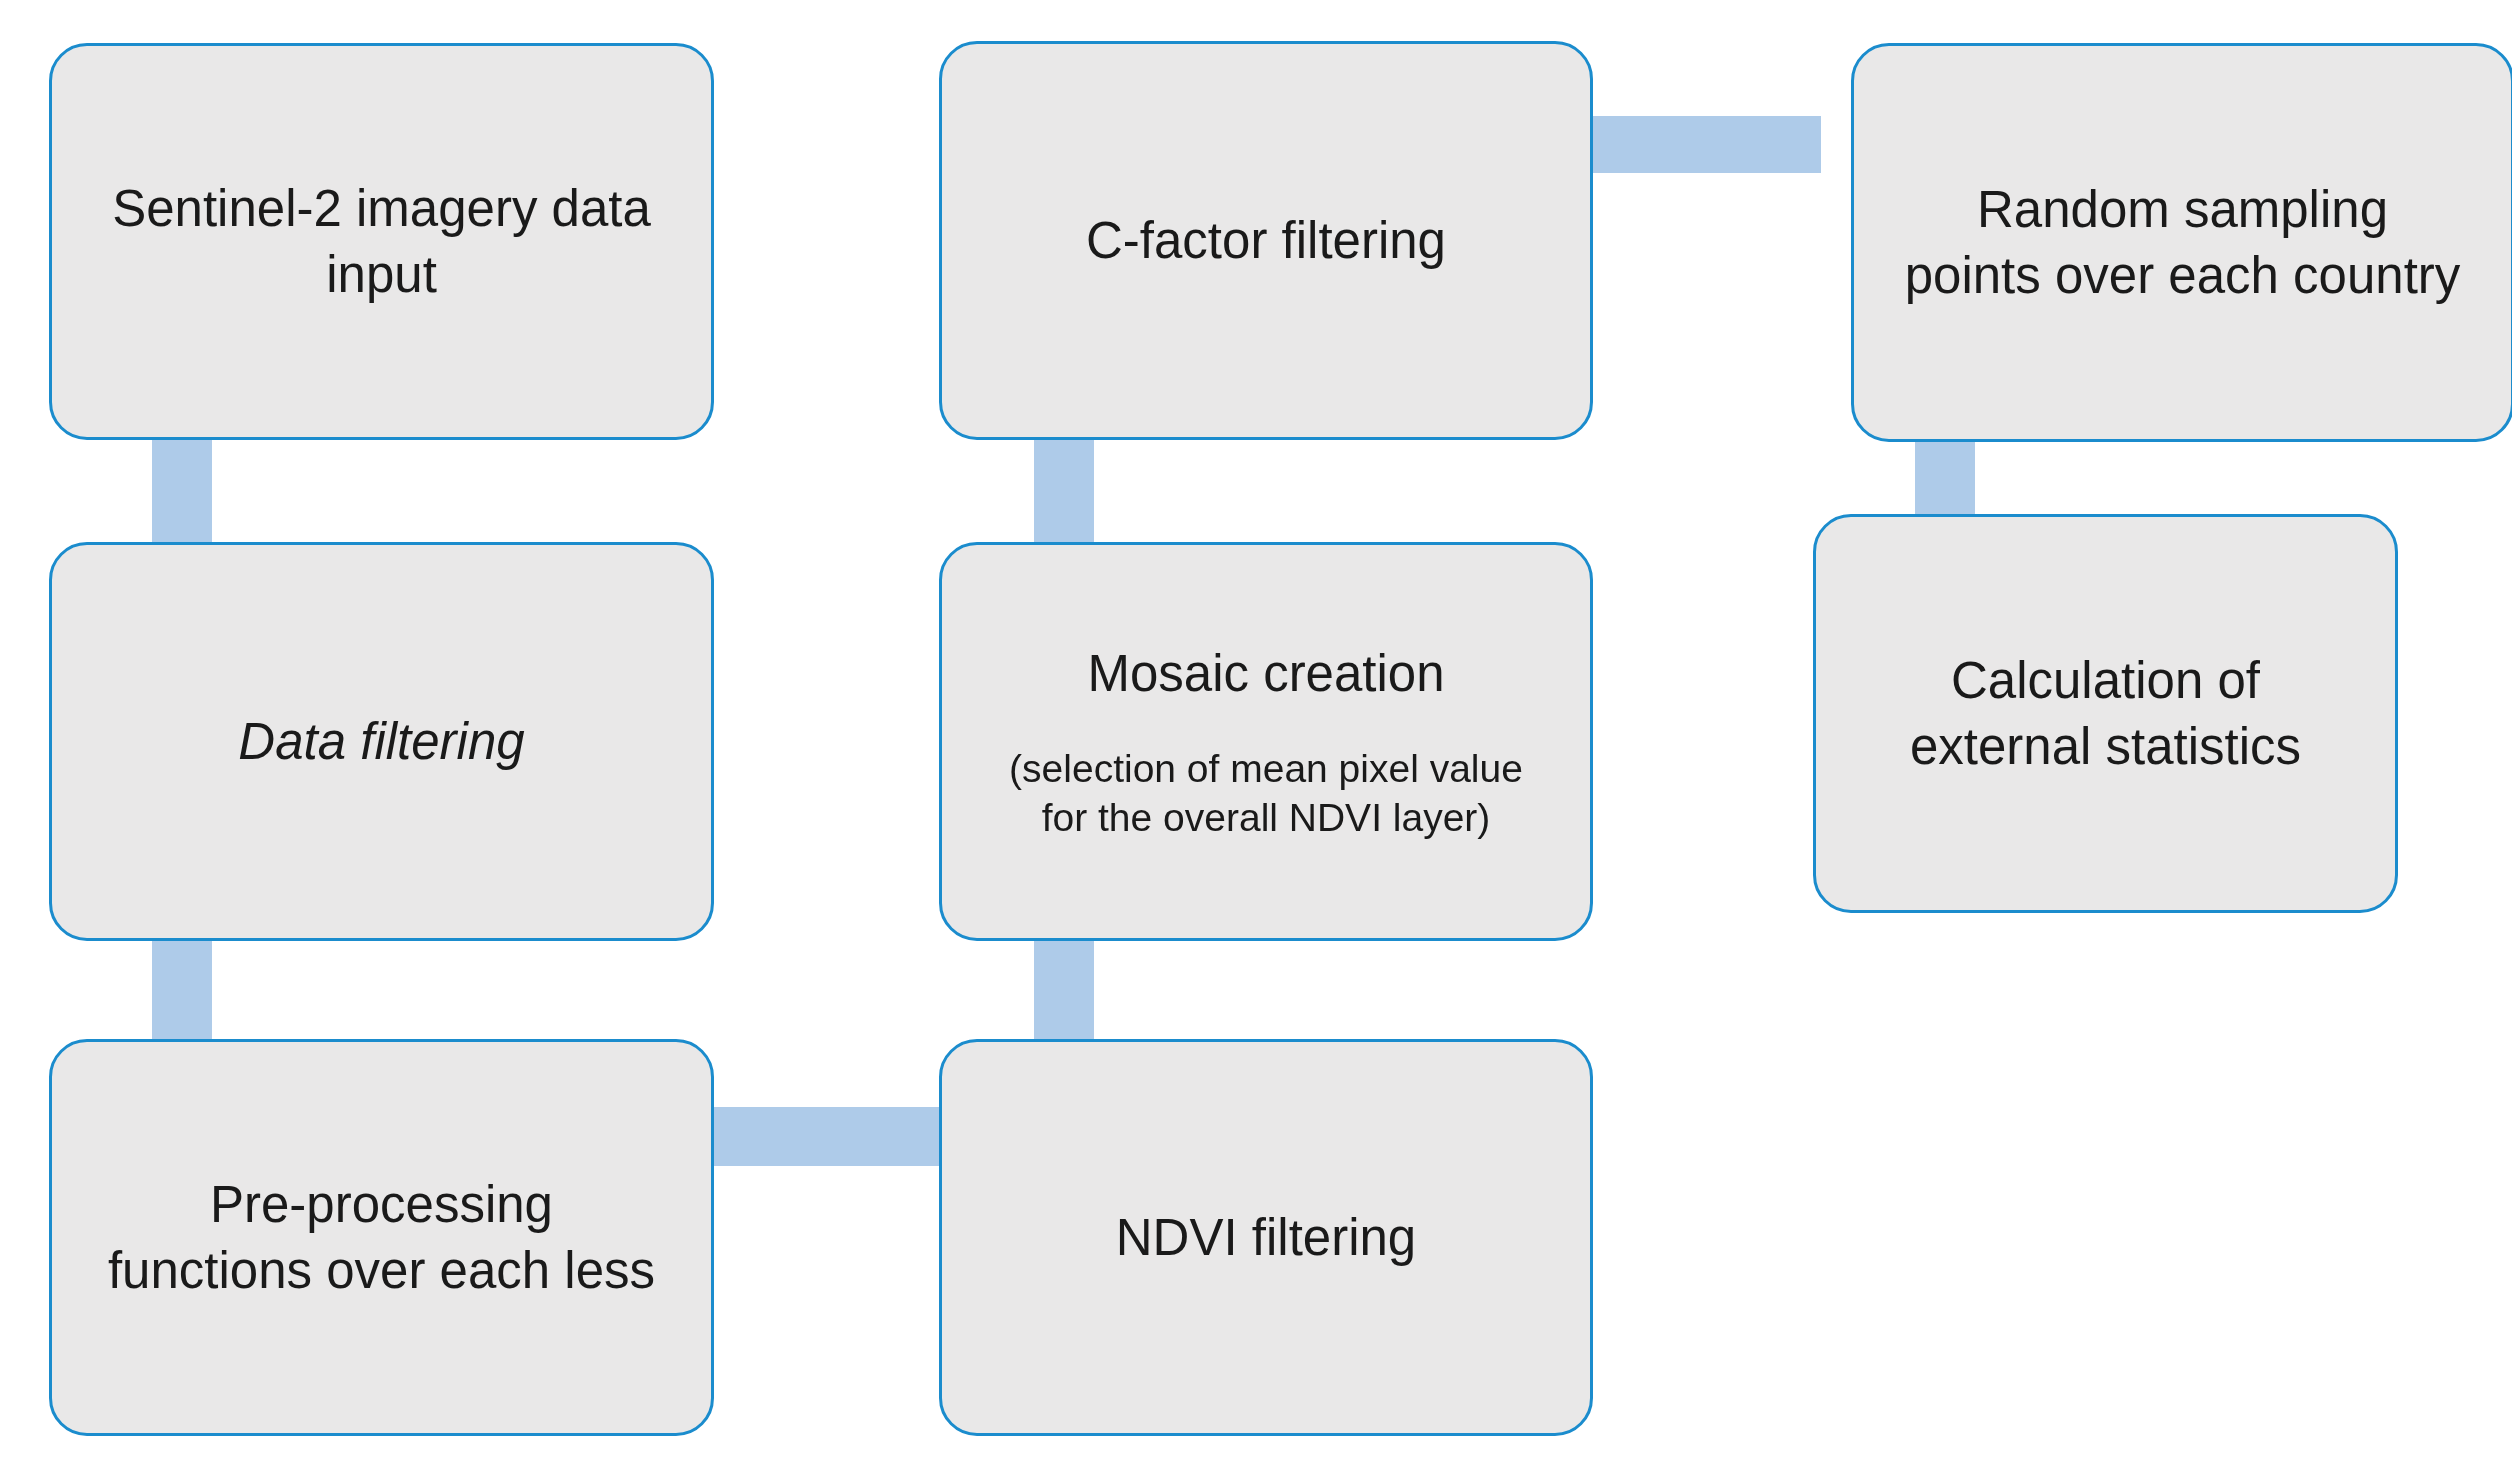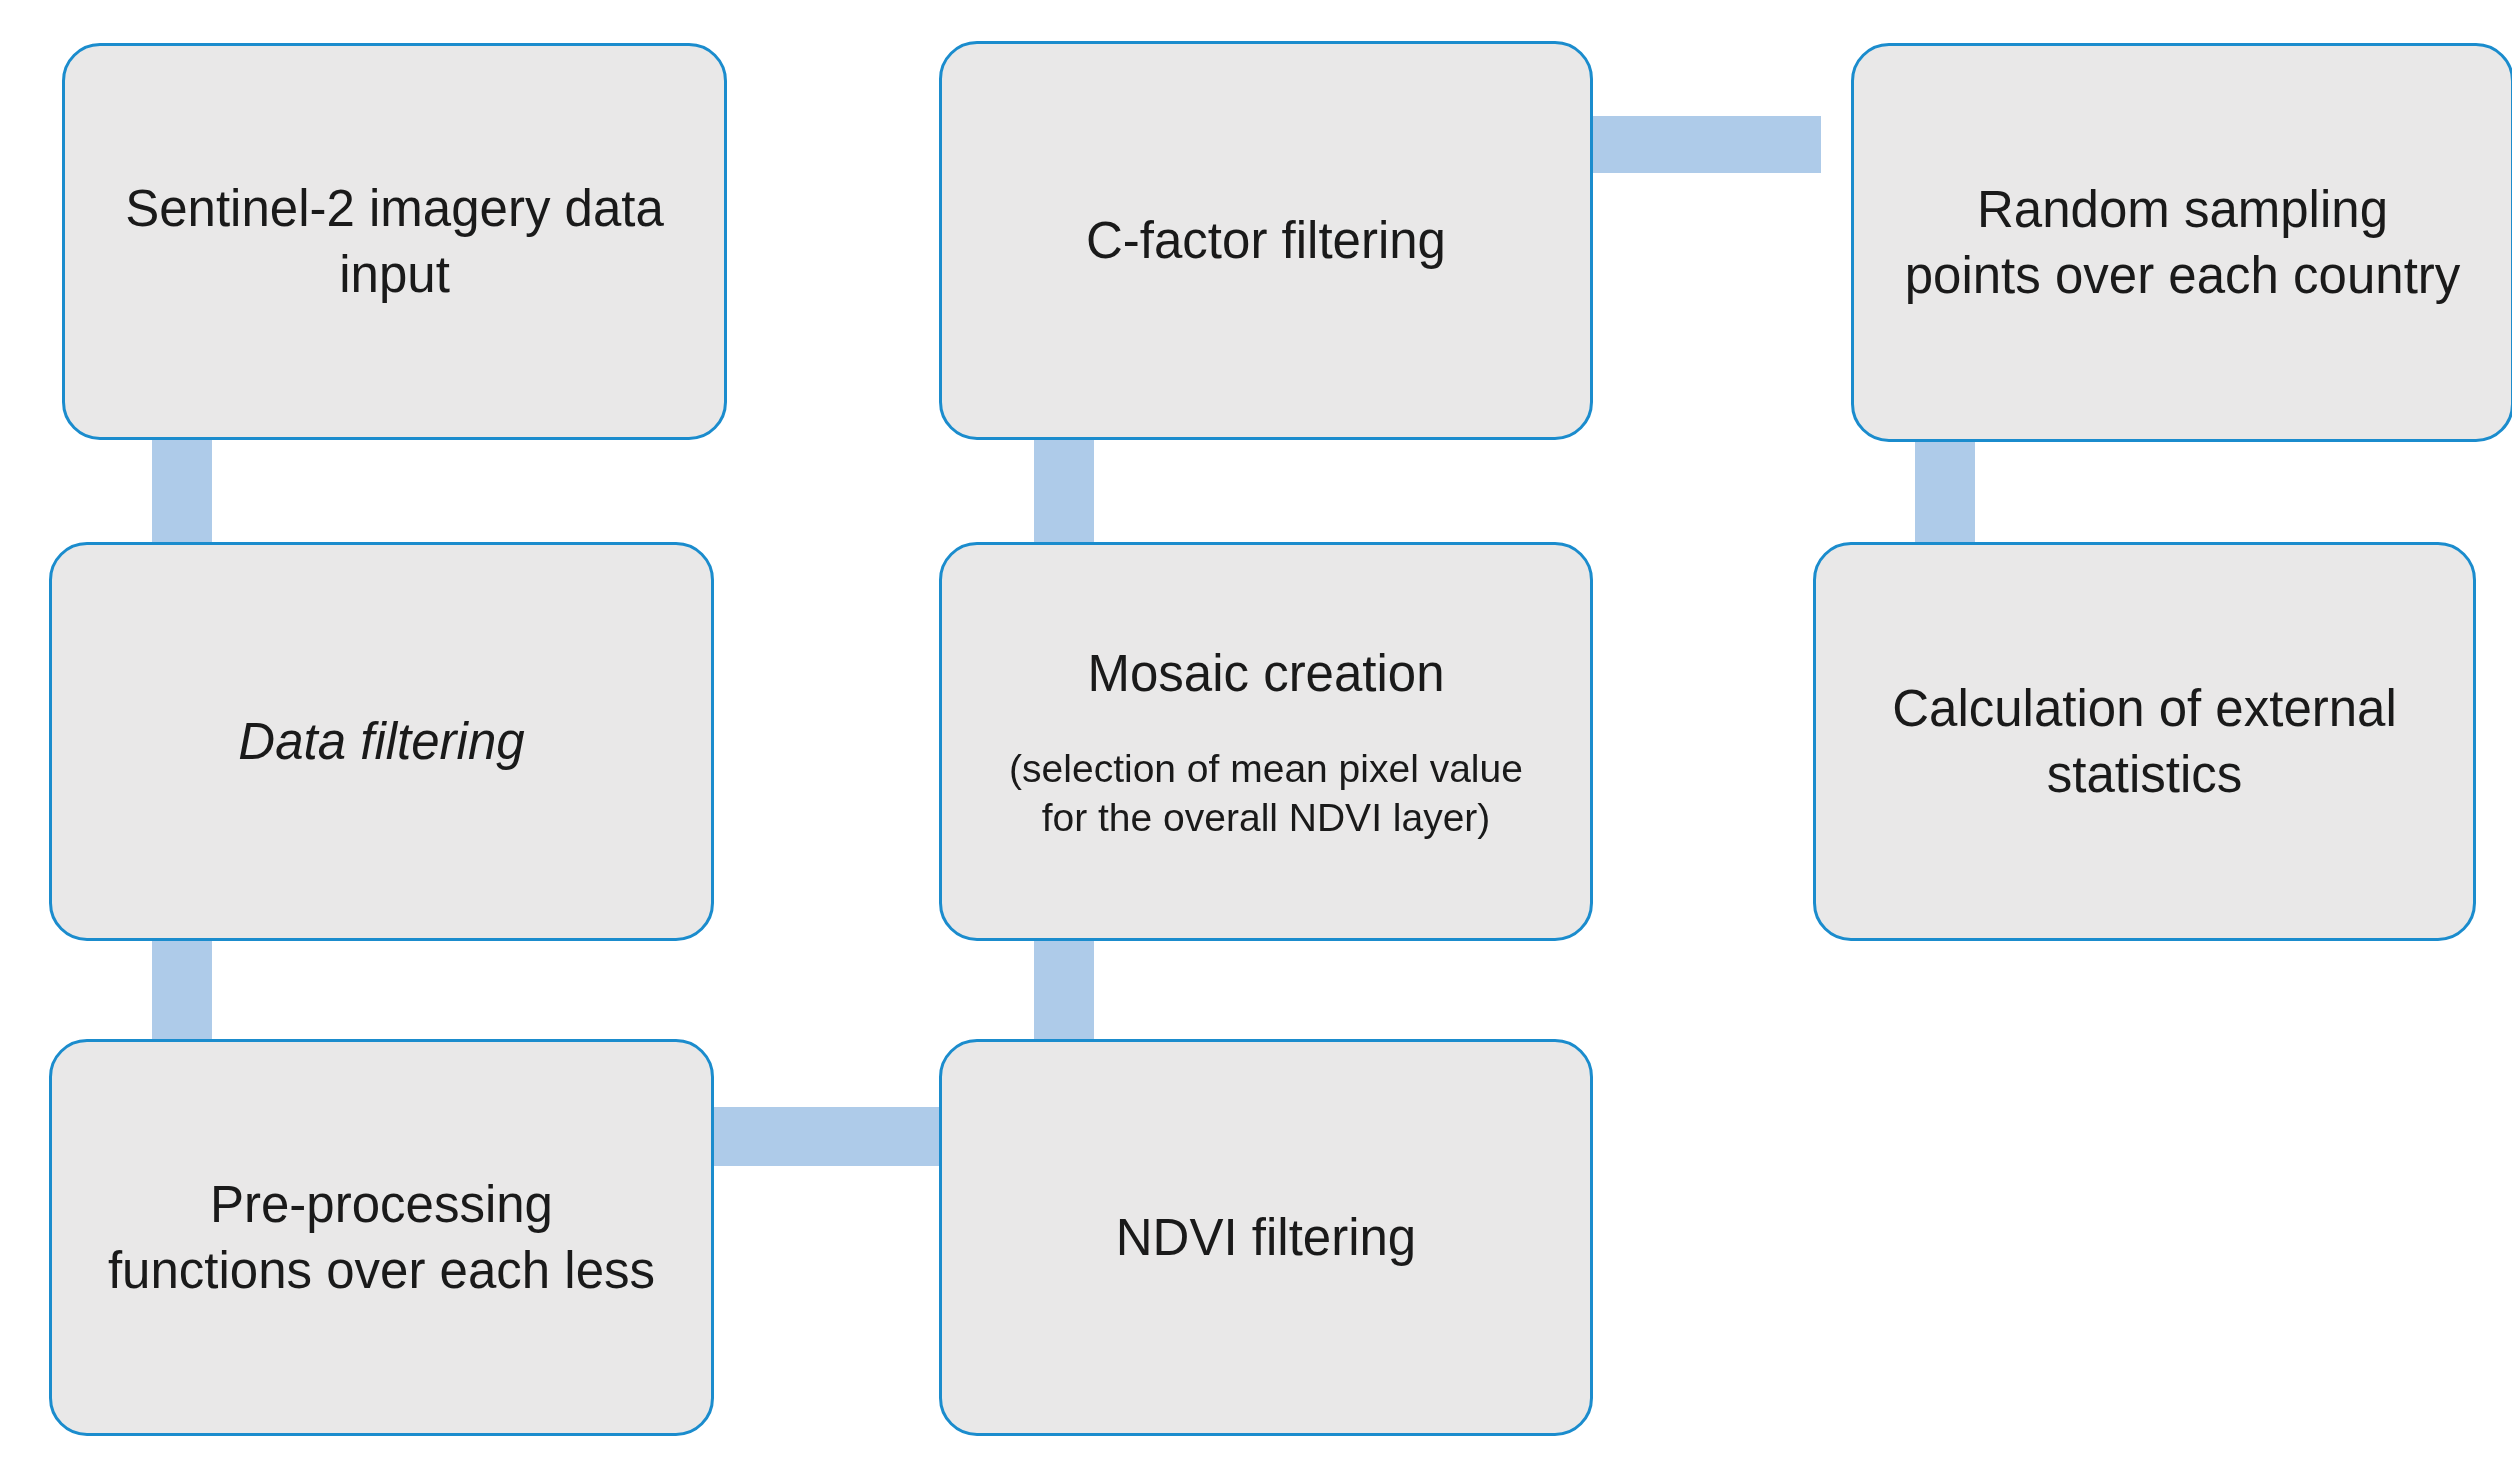--- a/index.html
+++ b/index.html
@@ -57,28 +57,28 @@
   }
   .node .sublabel {
     font-size: 39px;
     line-height: 1.25;
     font-weight: 400;
     color: var(--text, #1a1a1a);
     margin-top: 3.8px;
   }
   .node .sublabel:empty { display: none; }
 
-  .n-sentinel   { left: 62px;   top: 43px;   width: 665px; height: 397px; }
+  .n-sentinel   { left: 49px;   top: 43px;   width: 665px; height: 397px; }
   .n-filtering  { left: 49px;   top: 542px;  width: 665px; height: 399px; font-style: italic; }
   .n-preproc    { left: 49px;   top: 1039px; width: 665px; height: 397px; }
   .n-cfactor    { left: 939px;  top: 41px;   width: 654px; height: 399px; }
   .n-mosaic     { left: 939px;  top: 542px;  width: 654px; height: 399px; gap: 35px; }
   .n-ndvi       { left: 939px;  top: 1039px; width: 654px; height: 397px; }
   .n-sampling   { left: 1813px; top: 43px;   width: 663px; height: 399px; margin-left: 38px; }
-  .n-extstats   { left: 1813px; top: 542px;  width: 663px; height: 399px; }
+  .n-extstats   { left: 1813px; top: 514px;  width: 585px; height: 399px; }
 </style>
 </head>
 <body>
 
 <div class="canvas">
 
   <div class="connector c-v1"></div>
   <div class="connector c-v2"></div>
   <div class="connector c-h1"></div>
   <div class="connector c-v4"></div>

